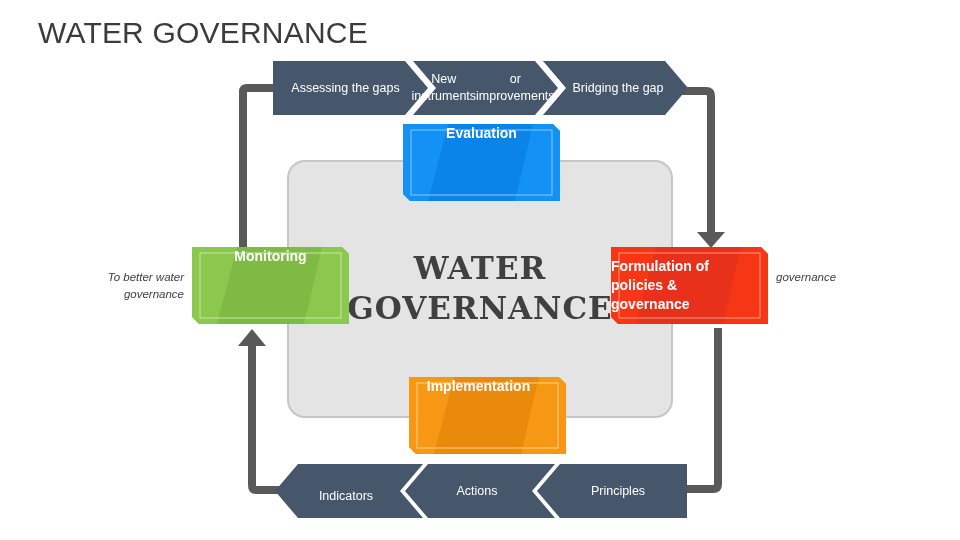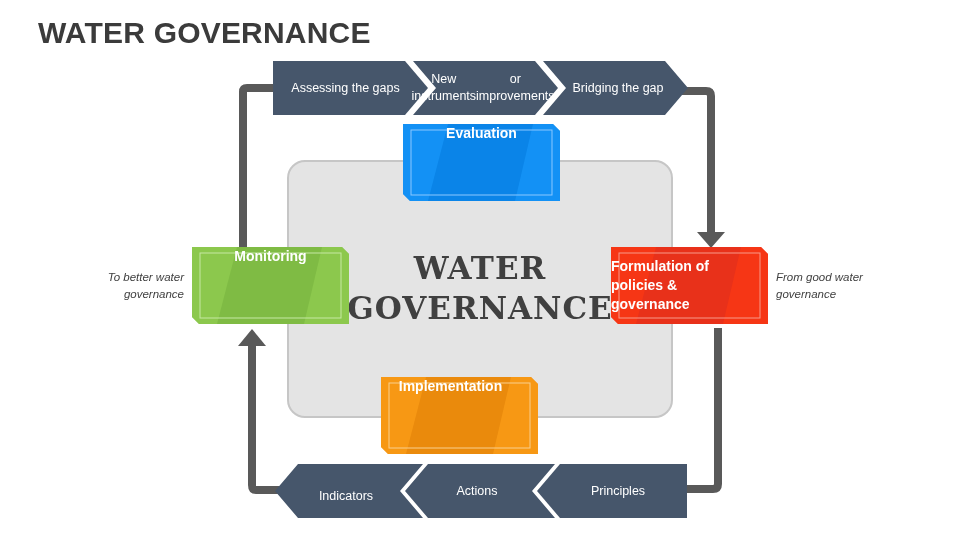--- a/index.html
+++ b/index.html
@@ -1,19 +1,19 @@
 <!DOCTYPE html>
 <html><head>
 <meta charset="utf-8">
 <style>
   * { margin:0; padding:0; box-sizing:border-box; }
   html, body { width:960px; height:540px; background:#ffffff; overflow:hidden; }
   body { position:relative; font-family:"Liberation Sans", "DejaVu Sans", sans-serif; }
   .abs { position:absolute; }
-  .title { left:38px; top:16px; font-size:30px; font-weight:bold; color:#3b3b3b; letter-spacing:0.2px;text-align:right; }
+  .title { left:38px; top:16px; font-size:30px; font-weight:normal; color:#3b3b3b; letter-spacing:0.2px;text-align:right; }
   svg.connectors { position:absolute; left:0; top:0; }
   .center-box { left:287px; top:160px; width:386px; height:258px; background:#e4e4e4; border:2px solid #c6c6c6; border-radius:18px; }
   .center-title { left:287px; top:248px; width:386px; text-align:center; font-family:"DejaVu Serif", serif; font-weight:bold; font-size:31px; line-height:40px; color:#404040; letter-spacing:1px; }
   .chev-text { color:#ffffff; font-size:12.5px; text-align:center; display:flex; align-items:center; justify-content:center; line-height:17px; }
   .card { position:absolute; display:flex; align-items:flex-start; justify-content:center; text-align:center; color:#fff; font-weight:bold; font-size:14px; line-height:19px; }
   .card svg { position:absolute; left:0; top:0; }
   .card span { position:relative; z-index:2; }
   .side-note { font-style:italic; font-weight:normal; font-size:11.5px; line-height:17px; color:#404040; }
 </style>
 </head>
@@ -96,30 +96,29 @@
     <polygon points="0,0 150,0 157,7 157,77 7,77 0,70" fill="#e8311a"></polygon>
     <polygon points="0,0 45,0 25,77 7,77 0,70" fill="#ff3a12" opacity="0.6"></polygon>
     <polygon points="130,0 150,0 157,7 157,77 112,77" fill="#ff3a12" opacity="0.6"></polygon>
     <rect x="8" y="6" width="141" height="65" fill="none" stroke="#f79a8a" stroke-width="1"></rect>
   </svg>
   <span>Formulation of</span>
   <span>policies &amp;</span>
   <span>governance</span>
 </div>
 
-<div class="card" style="left:381px;top:377px;width:139px;height:77px">
+<div class="card" style="left:409px;top:377px;width:139px;height:77px">
   <svg width="157" height="77">
     <polygon points="0,0 150,0 157,7 157,77 7,77 0,70" fill="#ea8a0c"></polygon>
     <polygon points="0,0 45,0 25,77 7,77 0,70" fill="#ffa11a" opacity="0.6"></polygon>
     <polygon points="130,0 150,0 157,7 157,77 112,77" fill="#ffa11a" opacity="0.6"></polygon>
     <rect x="8" y="6" width="141" height="65" fill="none" stroke="#f9cf8e" stroke-width="1"></rect>
   </svg>
   <span>Implementation</span>
 </div>
 
 <div class="abs side-note" style="left:70px;top:269px;width:114px;text-align:right">
   <div>To better water</div>
   <div>governance</div>
 </div>
 <div class="abs side-note" style="left:776px;top:269px;width:140px;text-align:left">
-  <div>From good water</div>
   <div>governance</div>
 </div>
 
 </body></html>

